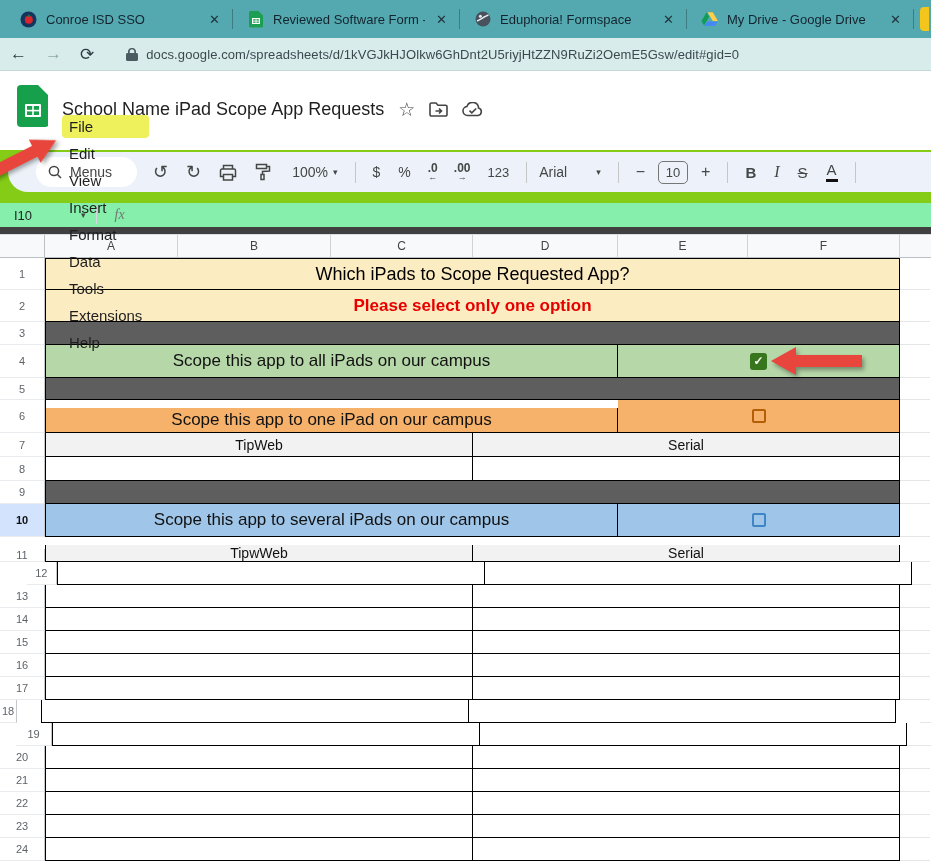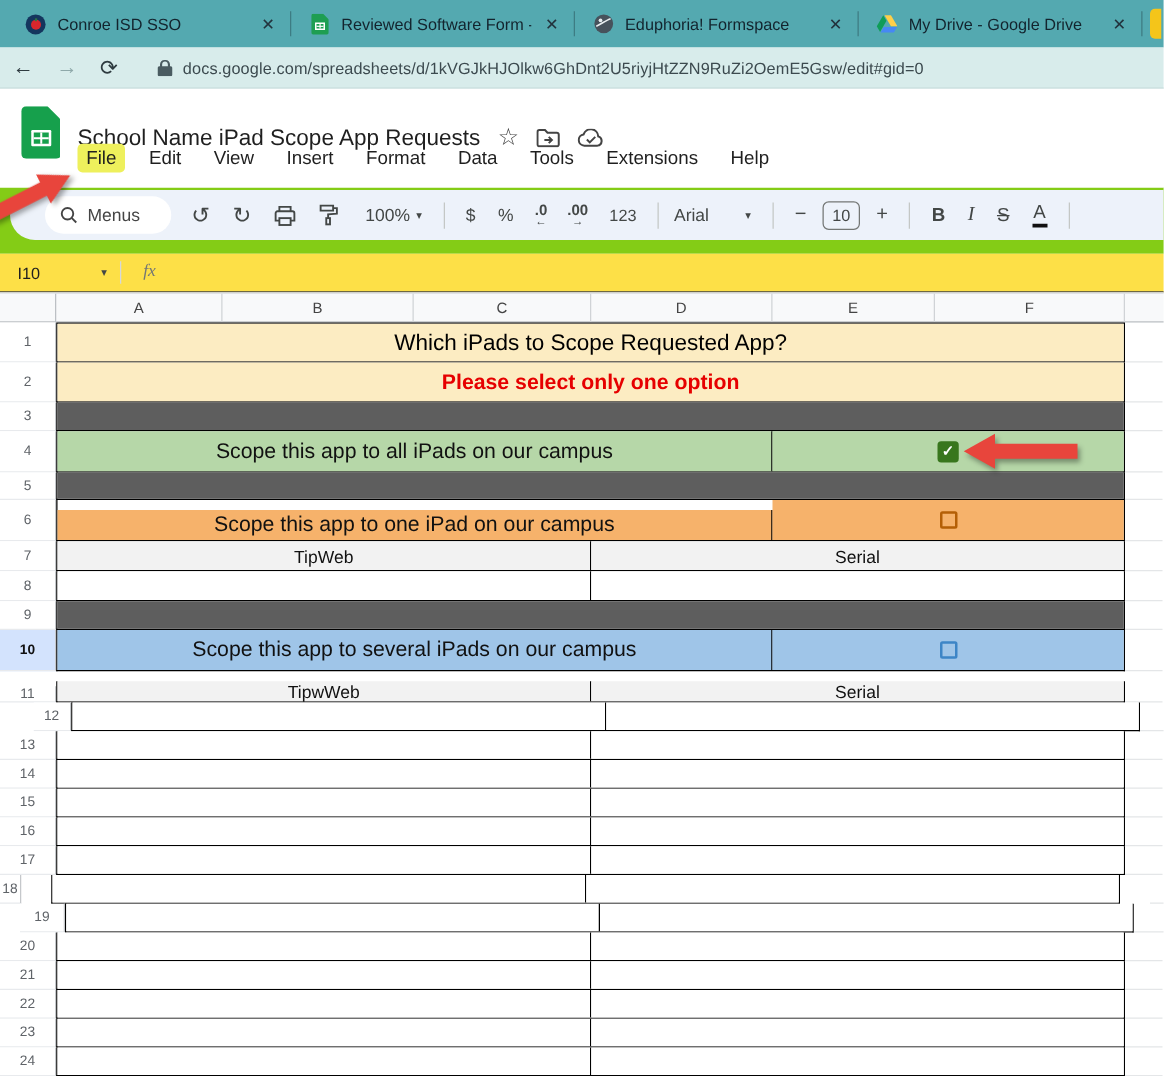--- a/index.html
+++ b/index.html
@@ -21,21 +21,21 @@
   .nav-glyph.dim { color:#8fa9aa; }
   .urlchip { display:flex; align-items:center; gap:8px; margin-left:14px; }
   .url-text { font-size:13px; color:#3c4a4f; letter-spacing:.1px; }
 
   
   .sheets-header { height:79px; background:#fff; position:relative; }
   .logo { position:absolute; left:17px; top:14px; width:31px; height:42px; }
   .title-row { position:absolute; left:62px; top:27px; display:flex; align-items:center; gap:14px; }
   .doc-title { font-size:18px; color:#1f1f1f; }
   .hdr-ic { color:#444; font-size:17px; display:flex; align-items:center; }
-  .menubar { position:absolute; left:62px; top:44px; display:flex; gap:12px; }
+  .menubar { position:absolute; left:62px; top:44px; display:flex; gap:4px;flex-direction:column; }
   .menu-item { font-size:15px; color:#1f1f1f; padding:3px 7px; border-radius:4px; }
   .menu-item.hl { background:#eef05c; }
 
   
   .toolbar-area { height:53px; background:#84cc16; padding:2px 0 0 8px; }
   .toolbar { height:40px; background:#edf2fa; border-radius:20px 0 0 20px; display:flex; align-items:center; padding-left:28px; }
   .menus-pill { background:#fff; border-radius:15px; height:30px; width:101px; display:flex; align-items:center; gap:8px; padding:0 12px; }
   .menus-pill span { font-size:14px; color:#444; }
   .tb { color:#434746; font-size:16px; margin:0 9px; display:flex; align-items:center; }
   .tb.txt { font-size:14px; }
@@ -46,21 +46,21 @@
   .dec-ic .t { font-size:12px; font-weight:bold; }
   .dec-ic .a { font-size:9px; margin-top:-1px; }
   .font-name { font-size:14px; color:#434746; width:52px; }
   .size-box { width:30px; height:23px; border:1px solid #747775; border-radius:5px; display:flex; align-items:center; justify-content:center; font-size:13px; color:#434746; margin:0 4px; }
   .b-ic { font-weight:bold; font-size:15px; }
   .i-ic { font-style:italic; font-family:"Liberation Serif", serif; font-size:16px; }
   .s-ic { text-decoration:line-through; font-size:15px; }
   .a-ic { font-size:15px; border-bottom:3px solid #111; line-height:1.1; padding:0 1px; }
 
   
-  .formula-bar { height:31px; background:#fde047; border-bottom:1px solid #404040; display:flex; align-items:center; }
+  .formula-bar { height:31px; background:#86efac; border-bottom:7px solid #404040; display:flex; align-items:center; }
   .name-box { width:76px; padding-left:14px; font-size:13px; color:#1f1f1f; }
   .fx { font-style:italic; font-family:"Liberation Serif", serif; color:#747775; font-size:14px; margin-left:18px; }
   .fb-div { width:1px; height:18px; background:#d5d8dc; margin-left:10px; }
 
   
   .colheads { height:24px; display:flex; background:#f8f9fa; border-top:1px solid #d9dce0; }
   .corner { width:45px; border-right:1px solid #bcc0c4; border-bottom:1px solid #bcc0c4; background:#f8f9fa; }
   .col-head { border-right:1px solid #d0d3d6; border-bottom:1px solid #bcc0c4; display:flex; align-items:center; justify-content:center; font-size:12px; color:#444; }
   .col-sliver { width:31px; border-bottom:1px solid #bcc0c4; }
 

